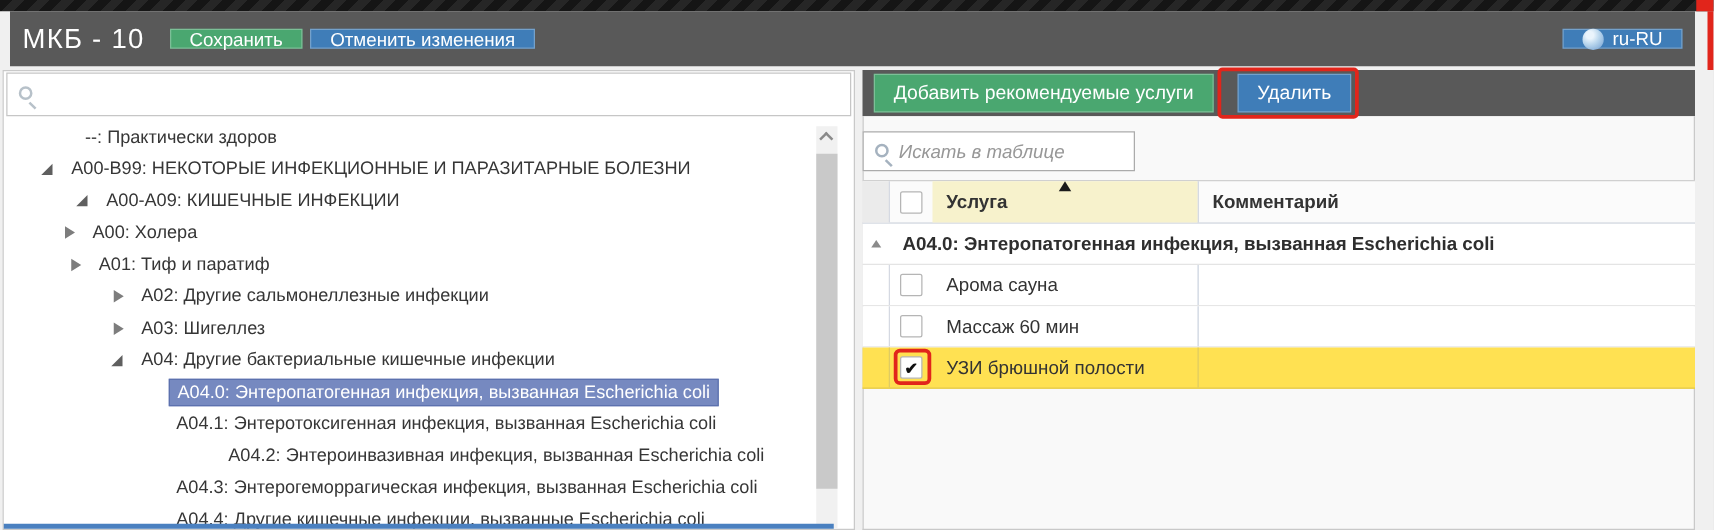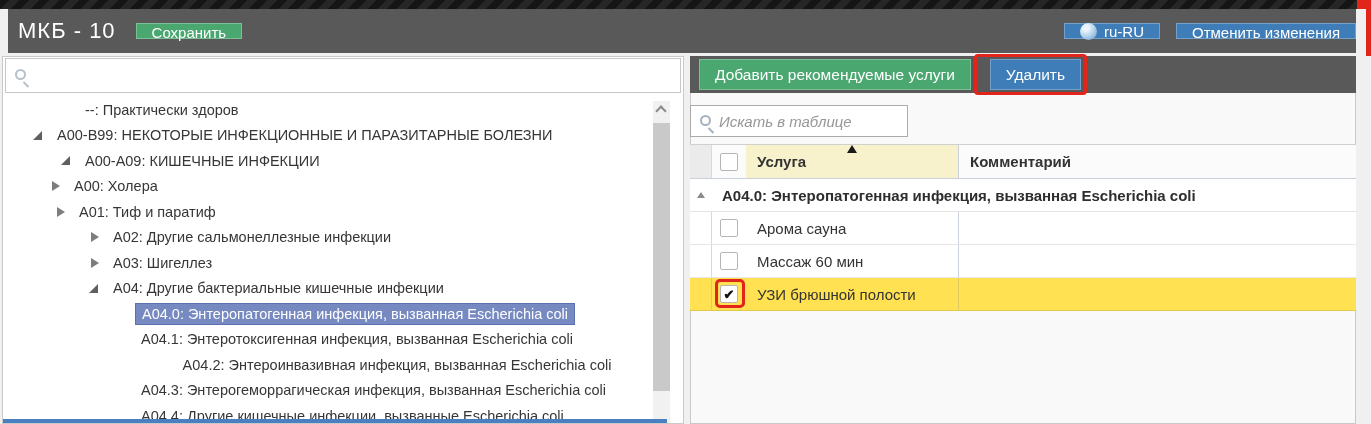--- a/index.html
+++ b/index.html
@@ -97,34 +97,34 @@
 
 <div class="screen">
 
   <div class="top-strip"></div>
   <div class="red-top"></div>
   <div class="red-edge"></div>
 
   <div class="appbar">
     <span class="app-title">МКБ - 10</span>
     <button class="btn green">Сохранить</button>
+    <button class="btn blue">Отменить изменения</button>
     <button class="btn blue locale">
       <span class="globe"></span>
       <span>ru-RU</span>
     </button>
-    <button class="btn blue">Отменить изменения</button>
   </div>
 
   <div class="left-panel">
     <div class="tree-search">
       <span class="mag"></span>
       <input value="" style="">
     </div>
     <div class="tree" id="tree">
-        <div class="t-row" style="padding-left: 58px;">
+        <div class="t-row" style="padding-left: 41px;">
           <div class="expander"></div>
           <span class="t-label">--: Практически здоров</span>
         </div>
         <div class="t-row" style="padding-left: 30px;">
           <div class="expander">
             <span class="tri-open"></span>
           </div>
           <span class="t-label">A00-B99: НЕКОТОРЫЕ ИНФЕКЦИОННЫЕ И ПАРАЗИТАРНЫЕ БОЛЕЗНИ</span>
         </div>
         <div class="t-row" style="padding-left: 58px;">

